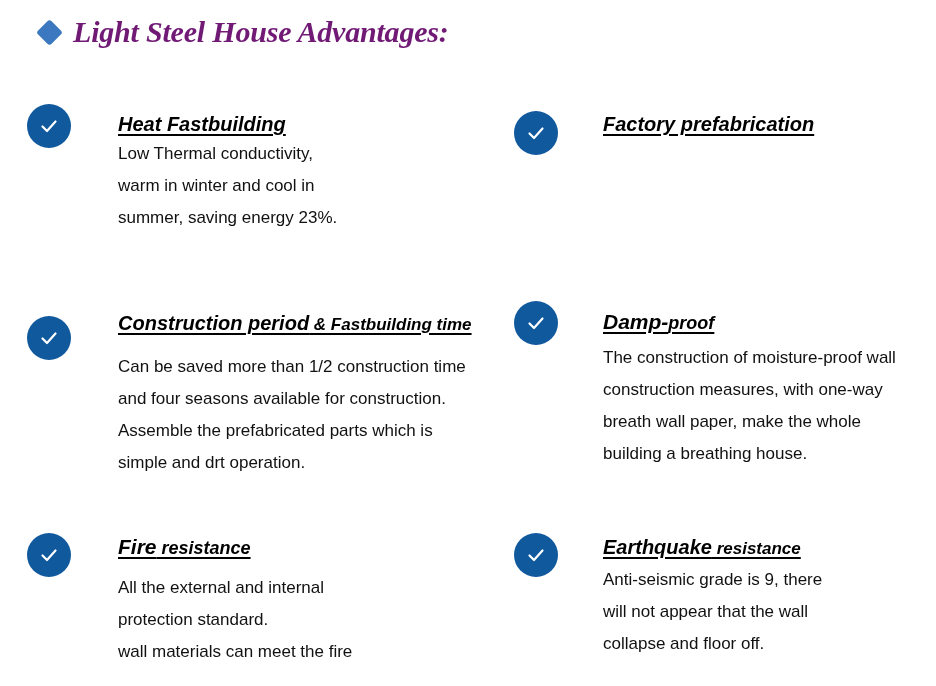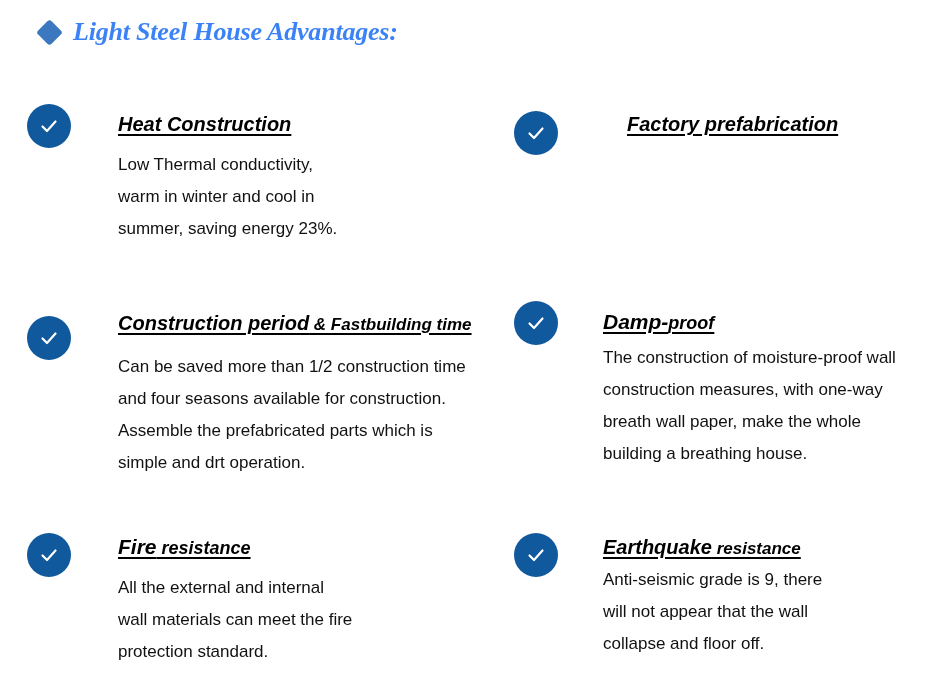--- a/index.html
+++ b/index.html
@@ -7,21 +7,21 @@
     width: 936px; height: 686px; background: #ffffff; position: relative; overflow: hidden;
     font-family: "Liberation Sans", sans-serif; color: #111111;
   }
   .title-row { position: absolute; left: 36px; top: 16px; height: 32px; display: flex; align-items: center; }
   .diamond {
     width: 19px; height: 19px; background: #3b78c0; transform: rotate(45deg);
     border-radius: 3px; margin-left: 4px; margin-right: 14px;
   }
   .title {
     font-family: "Liberation Serif", serif; font-style: italic; font-weight: bold;
-    font-size: 26px; color: #3b82f6; letter-spacing: -0.2px;
+    font-size: 30px; color: #701a75; letter-spacing: -0.2px;
   }
   .check {
     position: absolute; width: 44px; height: 44px; border-radius: 50%;
     background: #11599d; display: flex; align-items: center; justify-content: center;
   }
   .check svg { width: 20px; height: 20px; }
   .item { position: absolute; }
   .heading {
     font-weight: bold; font-style: italic; text-decoration: underline;
     text-decoration-thickness: 1.5px; text-underline-offset: 3px;
@@ -41,34 +41,34 @@
   <div class="diamond"></div>
   <div class="title">Light Steel House Advantages:</div>
 </div>
 
 <div class="check" style="left:27px; top:104px;">
   <svg viewBox="0 0 20 20">
       <path d="M3.5 10.5 L8 15 L16.5 5.5" fill="none" stroke="#fff" stroke-width="2.2" stroke-linecap="round" stroke-linejoin="round"></path>
     </svg>
 </div>
 <div class="item" style="left:118px; top:112px;">
-  <p class="heading h-lg"><span>Heat Construction</span></p>
-  <ul class="body-lines" style="margin-top:13px;">
+  <p class="heading h-lg"><span>Heat Fastbuilding</span></p>
+  <ul class="body-lines" style="margin-top:2px;">
     <li>Low Thermal conductivity,</li>
     <li>warm in winter and cool in</li>
     <li>summer, saving energy 23%.</li>
   </ul>
 </div>
 
 <div class="check" style="left:514px; top:111px;">
   <svg viewBox="0 0 20 20">
       <path d="M3.5 10.5 L8 15 L16.5 5.5" fill="none" stroke="#fff" stroke-width="2.2" stroke-linecap="round" stroke-linejoin="round"></path>
     </svg>
 </div>
-<div class="item" style="left:627px; top:112px;">
+<div class="item" style="left:603px; top:112px;">
   <p class="heading h-lg"><span>Factory prefabrication</span></p>
 </div>
 
 <div class="check" style="left:27px; top:316px;">
   <svg viewBox="0 0 20 20">
       <path d="M3.5 10.5 L8 15 L16.5 5.5" fill="none" stroke="#fff" stroke-width="2.2" stroke-linecap="round" stroke-linejoin="round"></path>
     </svg>
 </div>
 <div class="item" style="left:118px; top:311px;">
   <p class="heading h-lg"><span>Construction period</span><span class="h-sm"> &amp; Fastbuilding time</span></p>
@@ -97,22 +97,22 @@
 
 <div class="check" style="left:27px; top:533px;">
   <svg viewBox="0 0 20 20">
       <path d="M3.5 10.5 L8 15 L16.5 5.5" fill="none" stroke="#fff" stroke-width="2.2" stroke-linecap="round" stroke-linejoin="round"></path>
     </svg>
 </div>
 <div class="item" style="left:118px; top:535px;">
   <p class="heading h-md"><span class="h-xs">Fire</span><span> resistance</span></p>
   <ul class="body-lines" style="margin-top:12px;">
     <li>All the external and internal</li>
+    <li>protection standard.</li>
     <li>wall materials can meet the fire</li>
-    <li>protection standard.</li>
   </ul>
 </div>
 
 <div class="check" style="left:514px; top:533px;">
   <svg viewBox="0 0 20 20">
       <path d="M3.5 10.5 L8 15 L16.5 5.5" fill="none" stroke="#fff" stroke-width="2.2" stroke-linecap="round" stroke-linejoin="round"></path>
     </svg>
 </div>
 <div class="item" style="left:603px; top:535px;">
   <p class="heading h-lg"><span>Earthquake</span><span class="h-sm"> resistance</span></p>

